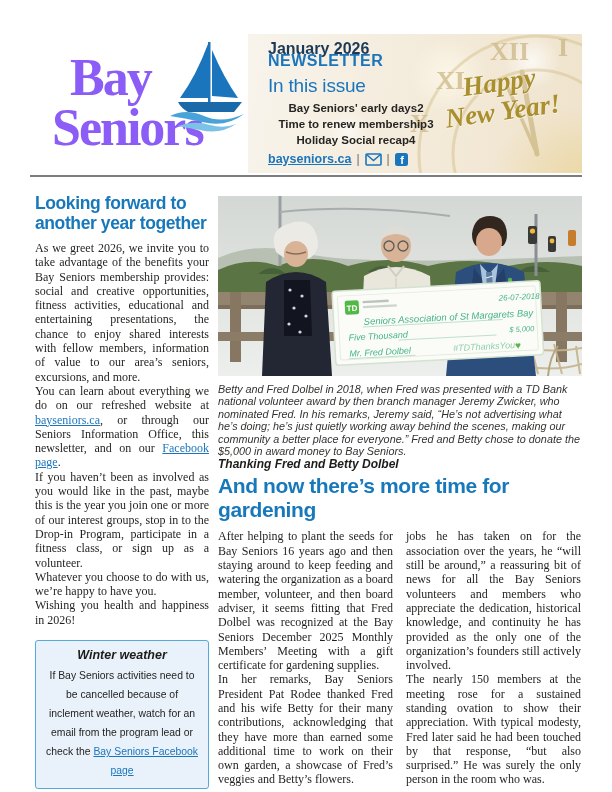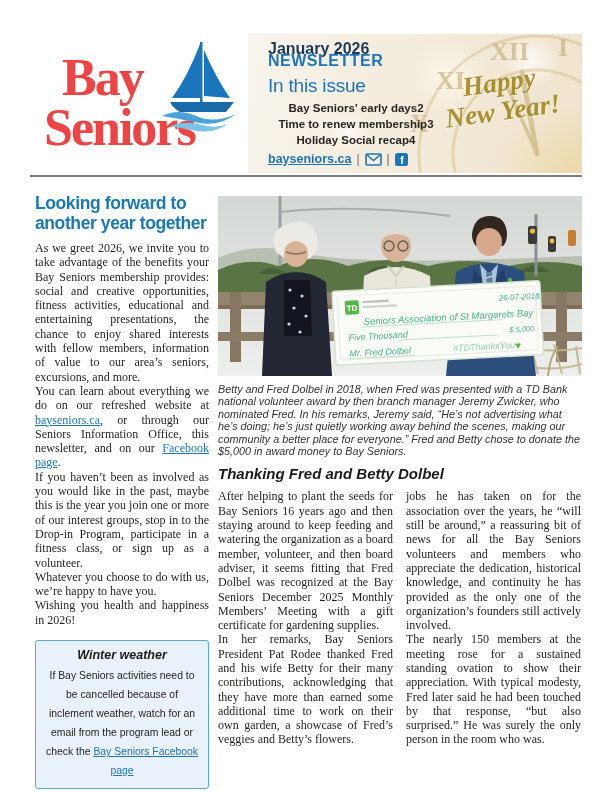--- a/index.html
+++ b/index.html
@@ -3,21 +3,21 @@
 <meta charset="utf-8">
 <style>
   * { margin:0; padding:0; box-sizing:border-box; }
   html,body { background:#ffffff; }
   .page {
     position:relative; width:612px; height:792px; margin:0 auto;
     background:#ffffff; overflow:hidden;
     font-family:"Liberation Sans", sans-serif;
   }
   
-  .logo { position:absolute; left:44px; top:40px; width:190px; height:130px; color:#ef4444; }
+  .logo { position:absolute; left:52px; top:40px; width:190px; height:130px; color:#8b5cf6; }
   .logo .l1 { position:absolute; left:18px; top:8px; font-family:"Liberation Serif",serif; font-weight:bold; font-size:52px; letter-spacing:-2px; }
   .logo .l2 { position:absolute; left:0px; top:58px; font-family:"Liberation Serif",serif; font-weight:bold; font-size:52px; letter-spacing:-2px; }
   .logo svg { position:absolute; left:104px; top:-4px; }
 
   .hdr-panel {
     position:absolute; left:248px; top:34px; width:334px; height:139px; overflow:hidden;
     background:
       radial-gradient(40px 40px at 85% 20%, rgba(255,255,255,.75), rgba(255,255,255,0) 70%),
       radial-gradient(30px 30px at 30% 70%, rgba(255,255,255,.6), rgba(255,255,255,0) 70%),
       radial-gradient(55px 55px at 60% 30%, rgba(255,250,235,.8), rgba(255,255,255,0) 70%),
@@ -48,21 +48,21 @@
   .serif-body a, .blue-link { color:#1b75bc; text-decoration:underline; cursor:pointer; }
   .infobox { background:#e9f2fa; border:1.5px solid #56a9d8; border-radius:3px; padding:7px 9px 8px 9px; }
   .winterbox { margin-top:13px;text-align:center; }
   .winterbox .ttl { font-style:italic; font-weight:bold; font-size:12.5px; color:#1d1c1a; margin-bottom:4px; }
   .infobox .bx-txt { font-size:10.4px; line-height:19px; color:#242321; }
 
   
   .rightsec { position:absolute; left:218px; top:196px; width:364px; }
   .photo { width:364px; height:180px; display:block; }
   .caption { margin-top:7px; font-style:italic; font-size:10.8px; line-height:12.4px; color:#343331; }
-  .kicker { margin-top:8px; font-weight:bold; font-style:italic; font-size:15px; color:#1d1c1a; }
+  .kicker { margin-top:0; font-weight:bold; font-style:italic; font-size:12px; color:#1d1c1a; }
   .main-title { margin-top:3px; color:#1878bc; font-size:21px; letter-spacing:-.4px; font-weight:bold; }
   .cols { display:flex; gap:13px; margin-top:7px; }
   .col { width:175px; }
 
   h2,h3 { font-weight:bold; }
 </style>
 </head>
 <body>
 
 <div class="page">
@@ -259,20 +259,21 @@
         <text x="296" y="157" font-size="10" fill="#54b848">♥</text>
         <line x1="145" y1="127" x2="285" y2="127" stroke="#bfe0cd" stroke-width="1"></line>
         <line x1="180" y1="142" x2="278" y2="142" stroke="#bfe0cd" stroke-width="1"></line>
         <line x1="129" y1="158" x2="196" y2="158" stroke="#bfe0cd" stroke-width="1"></line>
       </g>
     </svg>
 
     <div class="caption">Betty and Fred Dolbel in 2018, when Fred was presented with a TD Bank national volunteer award by then branch manager Jeremy Zwicker, who nominated Fred. In his remarks, Jeremy said, “He’s not advertising what he’s doing; he’s just quietly working away behind the scenes, making our community a better place for everyone.” Fred and Betty chose to donate the $5,000 in award money to Bay Seniors.</div>
 
     <div class="kicker">Thanking Fred and Betty Dolbel</div>
+    <div class="main-title">And now there’s more time for gardening</div>
 
     <div class="cols">
       <div class="col serif-body">
         <p>After helping to plant the seeds for Bay Seniors 16 years ago and then staying around to keep feeding and watering the organization as a board member, volunteer, and then board adviser, it seems fitting that Fred Dolbel was recognized at the Bay Seniors December 2025 Monthly Members’ Meeting with a gift certificate for gardening supplies.</p>
         <p>In her remarks, Bay Seniors President Pat Rodee thanked Fred and his wife Betty for their many contributions, acknowledging that they have more than earned some additional time to work on their own garden, a showcase of Fred’s veggies and Betty’s flowers.</p>
 
       </div>
       <div class="col serif-body">
         <p>jobs he has taken on for the association over the years, he “will still be around,” a reassuring bit of news for all the Bay Seniors volunteers and members who appreciate the dedication, historical knowledge, and continuity he has provided as the only one of the organization’s founders still actively involved.</p>
         <p>The nearly 150 members at the meeting rose for a sustained standing ovation to show their appreciation. With typical modesty, Fred later said he had been touched by that response, “but also surprised.” He was surely the only person in the room who was.</p>

